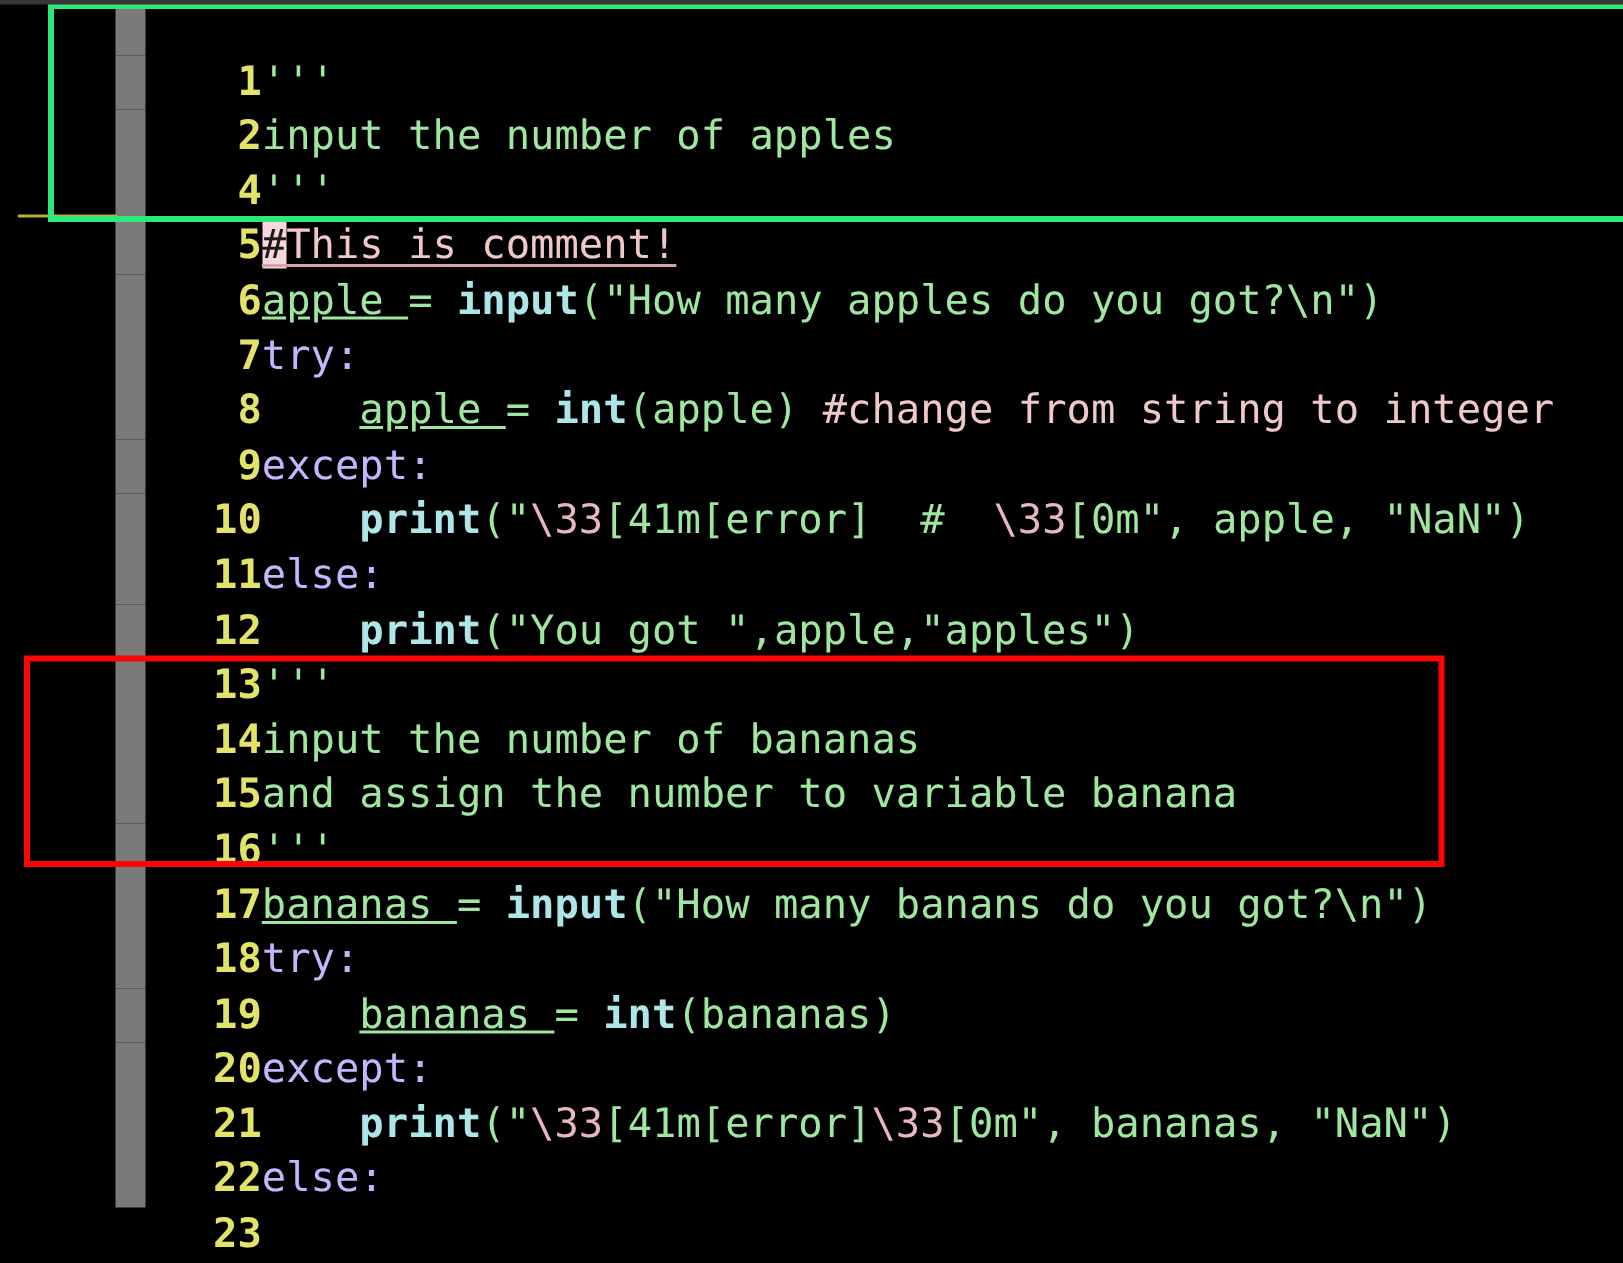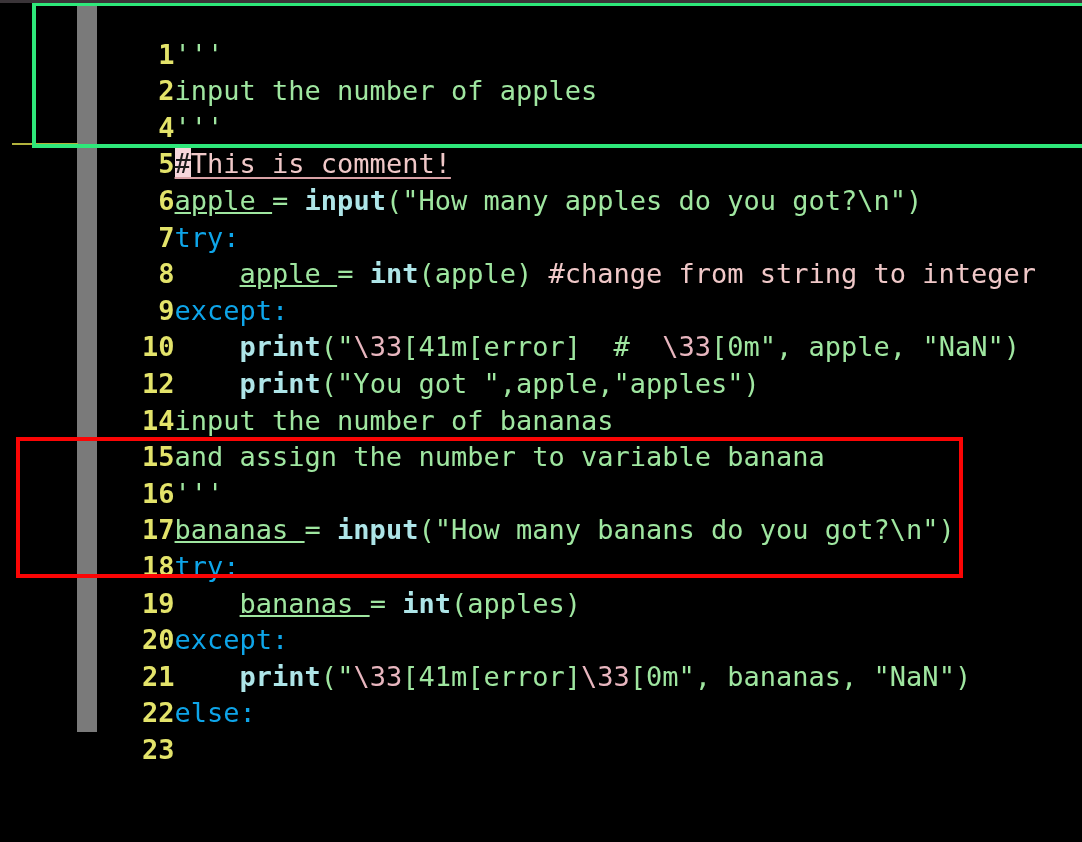--- a/index.html
+++ b/index.html
@@ -65,21 +65,21 @@
     position: relative;
     display: inline-block;
     vertical-align: top;
     padding-left: 0px;
     z-index: 2;
     font-size: 27px;
   }
 
   
   .t-str     { color: #9fe6a0; }
-  .t-kw      { color: #0ea5e9; text-align: center; }
+  .t-kw      { color: #c4b5fd; text-align: center; }
   .t-fn      { color: #aee5e8; font-weight: bold; text-align: right; }
   .t-punct   { color: #9fe6a0; }
   .t-name    { color: #9fe6a0; text-decoration: underline; }
   .t-comment { color: #f0c8c8; text-align: center; }
   .t-esc     { color: #e8b6bf; }
   .t-plain   { color: #cfeccf; }
 
   
   .line-comment-hl .content {
     text-decoration: underline;
@@ -162,25 +162,31 @@
     </div>
 
     <div class="line">
       <span class="gutter">9</span><span class="indent-guide"></span><span class="content"><span class="t-kw">except:</span></span>
     </div>
 
     <div class="line">
       <span class="gutter">10</span><span class="indent-guide"></span><span class="content"><span class="t-plain">    </span><span class="t-fn">print</span><span class="t-punct">(</span><span class="t-str">"</span><span class="t-esc">\33</span><span class="t-str">[41m[error]  #  </span><span class="t-esc">\33</span><span class="t-str">[0m"</span><span class="t-str">, apple, "NaN")</span></span>
     </div>
 
+    <div class="line">
+      <span class="gutter">11</span><span class="indent-guide"></span><span class="content"><span class="t-kw">else:</span></span>
+    </div>
 
     <div class="line">
       <span class="gutter">12</span><span class="indent-guide"></span><span class="content"><span class="t-plain">    </span><span class="t-fn">print</span><span class="t-str">("You got ",apple,"apples")</span></span>
     </div>
 
+    <div class="line">
+      <span class="gutter">13</span><span class="indent-guide"></span><span class="content"><span class="t-str">'''</span></span>
+    </div>
 
     <div class="line">
       <span class="gutter">14</span><span class="indent-guide"></span><span class="content"><span class="t-str">input the number of bananas</span></span>
     </div>
 
     <div class="line">
       <span class="gutter">15</span><span class="indent-guide"></span><span class="content"><span class="t-str">and assign the number to variable banana</span></span>
     </div>
 
     <div class="line">
@@ -189,21 +195,21 @@
 
     <div class="line">
       <span class="gutter">17</span><span class="indent-guide"></span><span class="content"><span class="t-name">bananas </span><span class="t-punct">= </span><span class="t-fn">input</span><span class="t-punct">(</span><span class="t-str">"How many banans do you got?\n"</span><span class="t-punct">)</span></span>
     </div>
 
     <div class="line">
       <span class="gutter">18</span><span class="indent-guide"></span><span class="content"><span class="t-kw">try:</span></span>
     </div>
 
     <div class="line">
-      <span class="gutter">19</span><span class="indent-guide"></span><span class="content"><span class="t-plain">    </span><span class="t-name">bananas </span><span class="t-punct">= </span><span class="t-fn">int</span><span class="t-punct">(apples)</span></span>
+      <span class="gutter">19</span><span class="indent-guide"></span><span class="content"><span class="t-plain">    </span><span class="t-name">bananas </span><span class="t-punct">= </span><span class="t-fn">int</span><span class="t-punct">(bananas)</span></span>
     </div>
 
     <div class="line">
       <span class="gutter">20</span><span class="indent-guide"></span><span class="content"><span class="t-kw">except:</span></span>
     </div>
 
     <div class="line">
       <span class="gutter">21</span><span class="indent-guide"></span><span class="content"><span class="t-plain">    </span><span class="t-fn">print</span><span class="t-punct">(</span><span class="t-str">"</span><span class="t-esc">\33</span><span class="t-str">[41m[error]</span><span class="t-esc">\33</span><span class="t-str">[0m"</span><span class="t-str">, bananas, "NaN")</span></span>
     </div>
 

